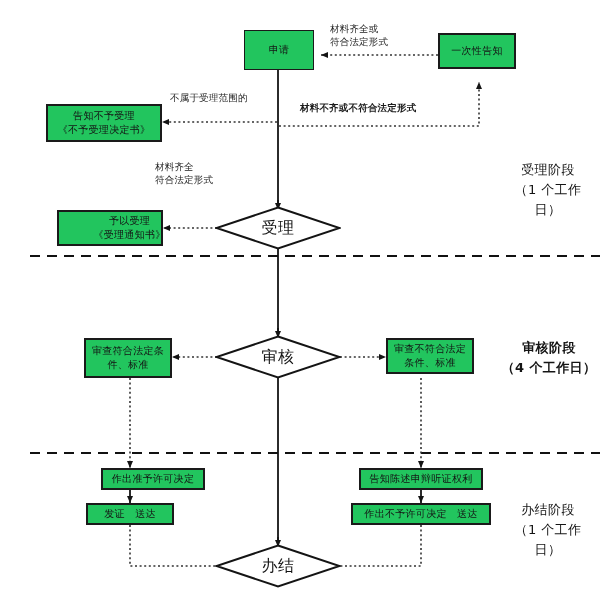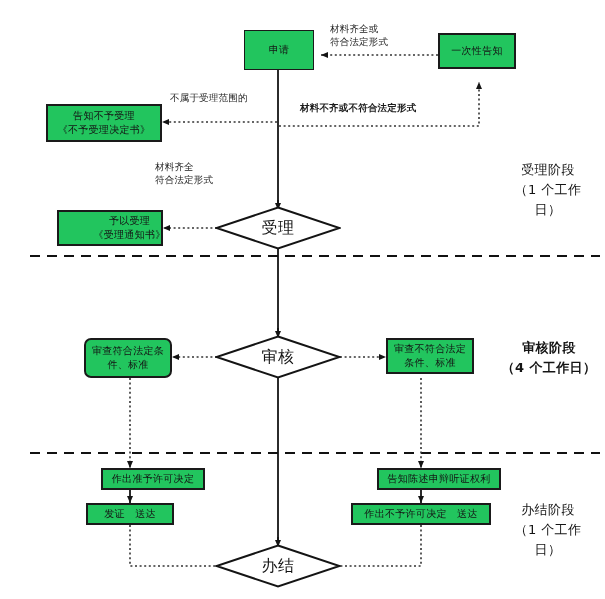--- a/index.html
+++ b/index.html
@@ -159,21 +159,21 @@
     <span class="ln">《受理通知书》</span>
   </div>
 
   <div class="diamond" style="left:215px; top:206px; width:126px; height:44px;">
     <svg width="126" height="44" viewBox="0 0 126 44" xmlns="http://www.w3.org/2000/svg">
       <polygon points="63,1.5 124.5,22 63,42.5 1.5,22" fill="#ffffff" stroke="#141414" stroke-width="2"></polygon>
     </svg>
     <span class="dlabel">受理</span>
   </div>
 
-  <div class="node-box" style="left:84px; top:338px; width:88px; height:40px;border-radius:7px;">
+  <div class="node-box" style="left:84px; top:338px; width:88px; height:40px;">
     <span class="ln">审查符合法定条</span>
     <span class="ln">件、标准</span>
   </div>
 
   <div class="diamond" style="left:215px; top:335px; width:126px; height:44px;">
     <svg width="126" height="44" viewBox="0 0 126 44" xmlns="http://www.w3.org/2000/svg">
       <polygon points="63,1.5 124.5,22 63,42.5 1.5,22" fill="#ffffff" stroke="#141414" stroke-width="2"></polygon>
     </svg>
     <span class="dlabel">审核</span>
   </div>
@@ -184,21 +184,21 @@
   </div>
 
   <div class="node-box" style="left:78px; top:468px; width:104px; height:22px;margin-left:23px;">
     <span class="ln">作出准予许可决定</span>
   </div>
 
   <div class="node-box" style="left:86px; top:503px; width:88px; height:22px;">
     <span class="ln">发证　送达</span>
   </div>
 
-  <div class="node-box" style="left:359px; top:468px; width:124px; height:22px;margin-left:18px;">
+  <div class="node-box" style="left:359px; top:468px; width:124px; height:22px;">
     <span class="ln">告知陈述申辩听证权利</span>
   </div>
 
   <div class="node-box" style="left:351px; top:503px; width:140px; height:22px;">
     <span class="ln">作出不予许可决定　送达</span>
   </div>
 
   <div class="diamond" style="left:215px; top:544px; width:126px; height:44px;">
     <svg width="126" height="44" viewBox="0 0 126 44" xmlns="http://www.w3.org/2000/svg">
       <polygon points="63,1.5 124.5,22 63,42.5 1.5,22" fill="#ffffff" stroke="#141414" stroke-width="2"></polygon>

